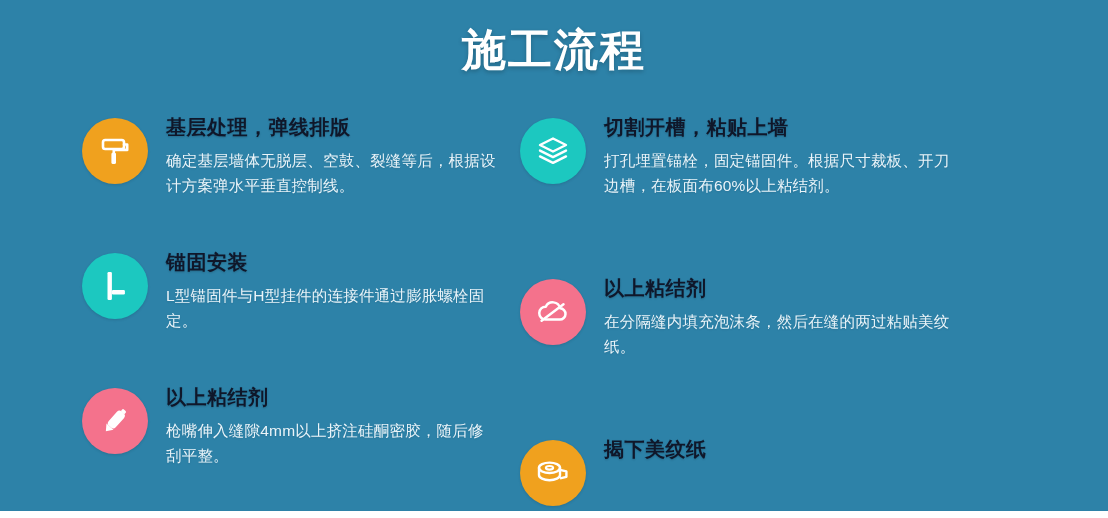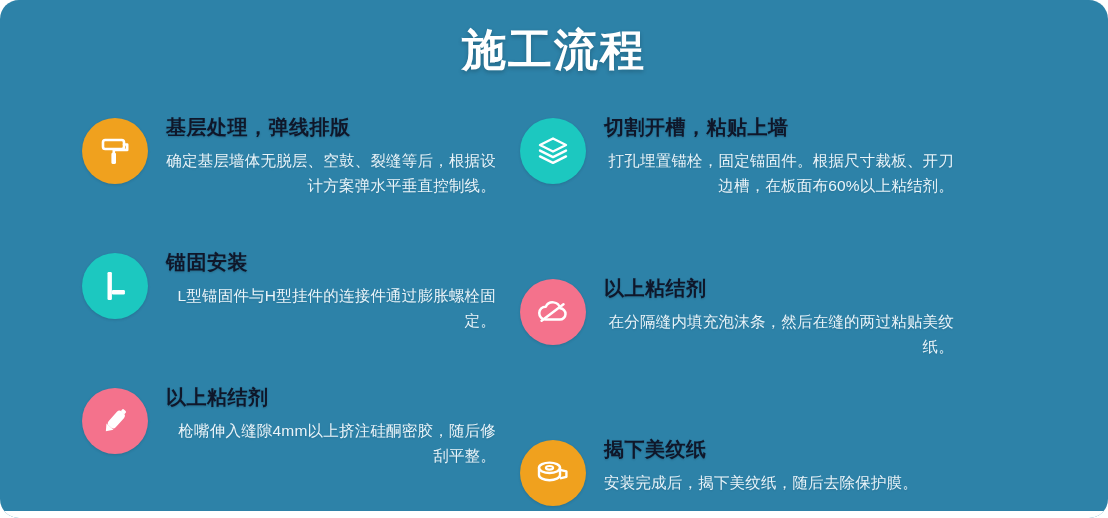--- a/index.html
+++ b/index.html
@@ -7,21 +7,20 @@
     padding: 0;
     background: #ffffff;
   }
   #page {
     position: relative;
     width: 1108px;
     height: 518px;
     background: #2d82a8;
     overflow: hidden;
     font-family: "Liberation Sans", "DejaVu Sans", sans-serif;
-    border-radius: 19px;
   }
   #page::after {
     content: "";
     position: absolute;
     left: 0;
     right: 0;
     bottom: 0;
     height: 7px;
     background: #ffffff;
   }
@@ -94,21 +93,20 @@
     white-space: nowrap;
   }
   .step-desc {
     color: #eaf4f9;
     font-size: 15.5px;
     line-height: 1.62;
     letter-spacing: 0.2px;
     margin: 0;
     max-width: 330px;
     text-shadow: 0 1px 2px rgba(0,0,0,0.10);
-    text-align: right;
   }
   .col-right .step-desc {
     max-width: 350px;
   }
 </style>
 </head>
 <body>
 
 <div id="page">
 
@@ -196,20 +194,19 @@
         <div class="icon-circle" style="background:#f0a11e;">
           <svg width="42" height="42" viewBox="0 0 42 42" fill="none" aria-hidden="true">
             <ellipse cx="17.5" cy="15.8" rx="10.5" ry="5.2" stroke="#ffffff" stroke-width="2.4"></ellipse>
             <path d="M7 15.8v7.2c0 2.9 4.7 5.2 10.5 5.2S28 25.9 28 23v-7.2" stroke="#ffffff" stroke-width="2.4" stroke-linecap="round"></path>
             <ellipse cx="17.5" cy="15.8" rx="3.6" ry="1.8" stroke="#ffffff" stroke-width="2.2"></ellipse>
             <path d="M28 17.8l6.4 1.6v5.4L28 26.4" stroke="#ffffff" stroke-width="2.4" stroke-linejoin="round"></path>
           </svg>
         </div>
         <div class="step-text">
           <p class="step-title">揭下美纹纸</p>
-          <p class="step-desc">安装完成后，揭下美纹纸，随后去除保护膜。</p>
         </div>
       </div>
 
     </div>
 
   </div>
 </div>
 
 </body></html>

